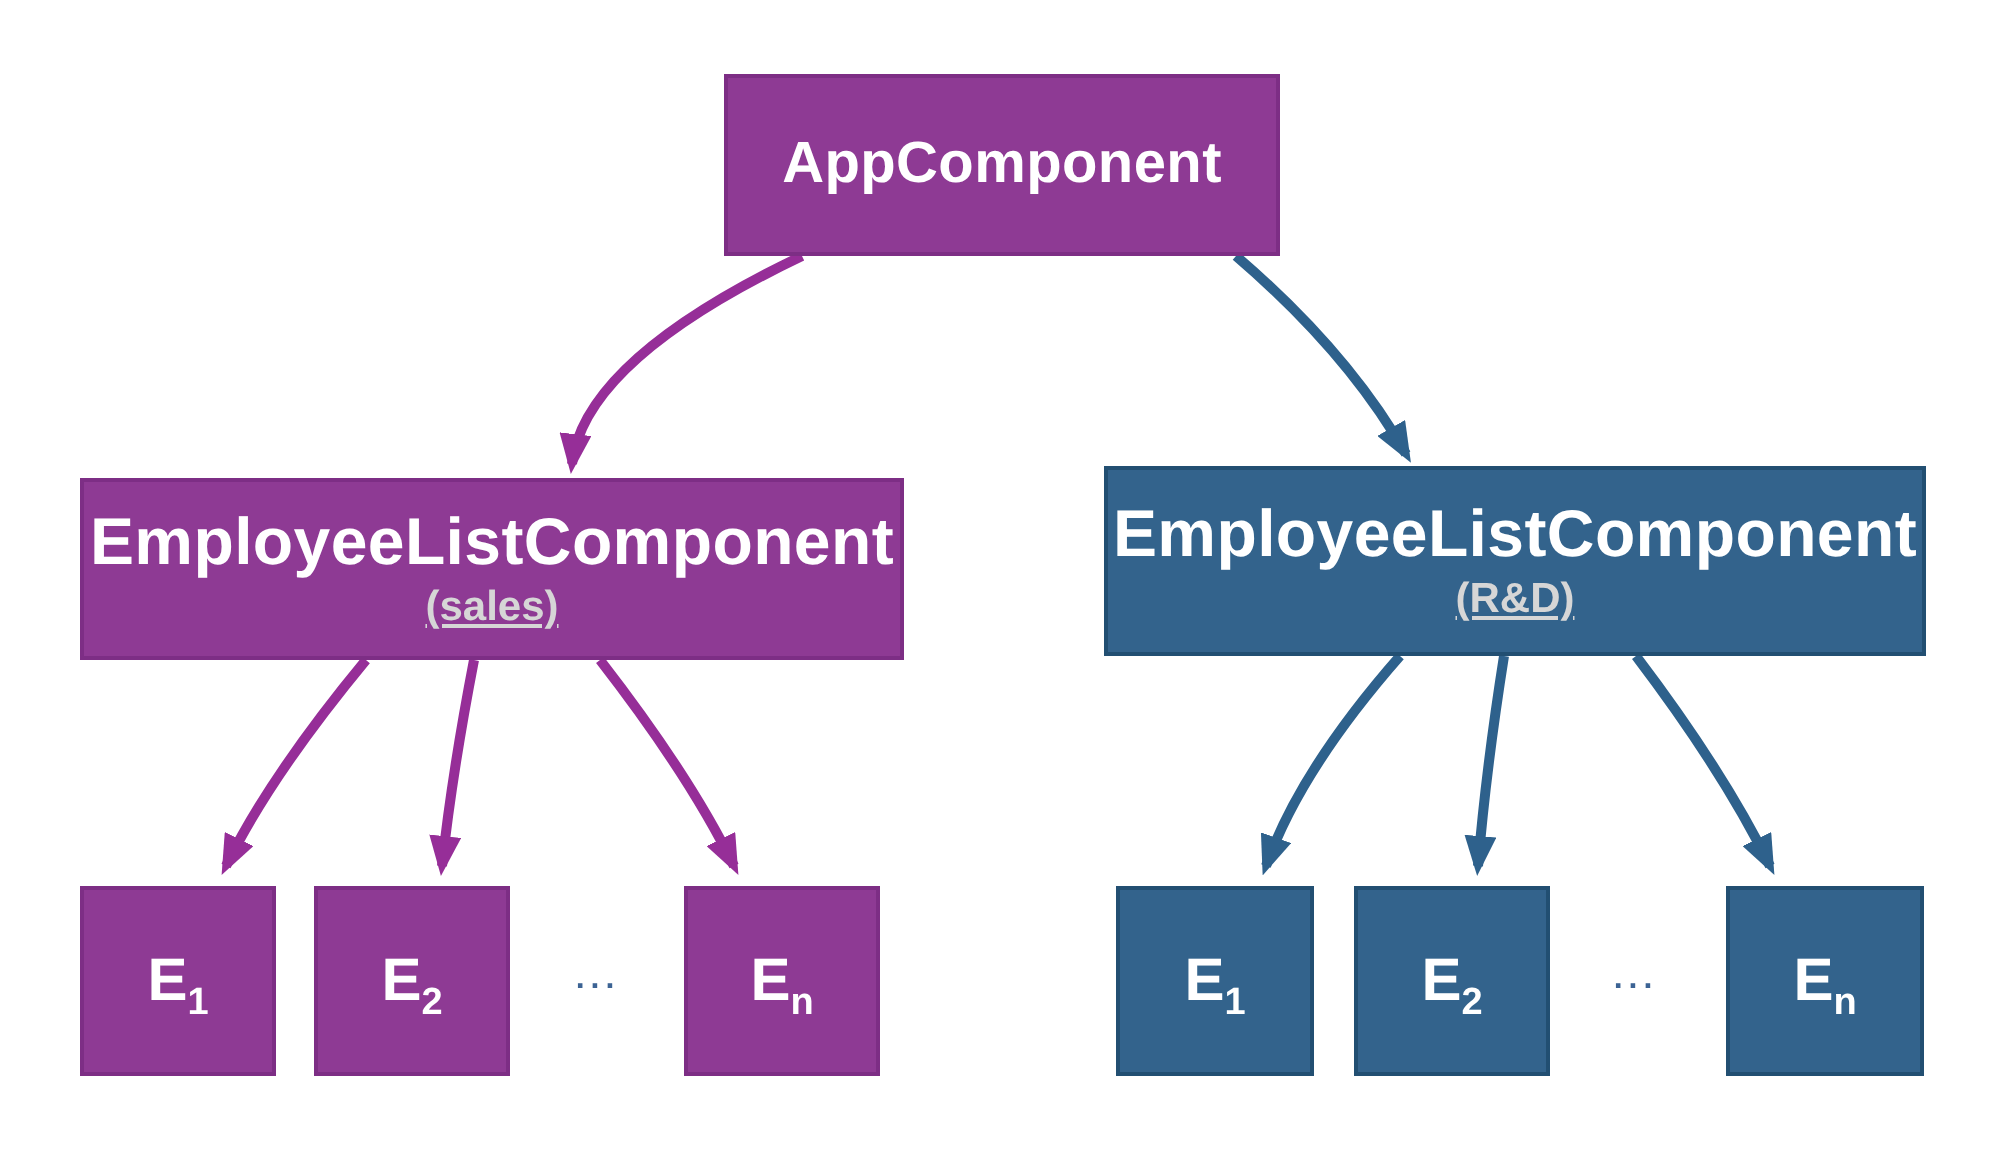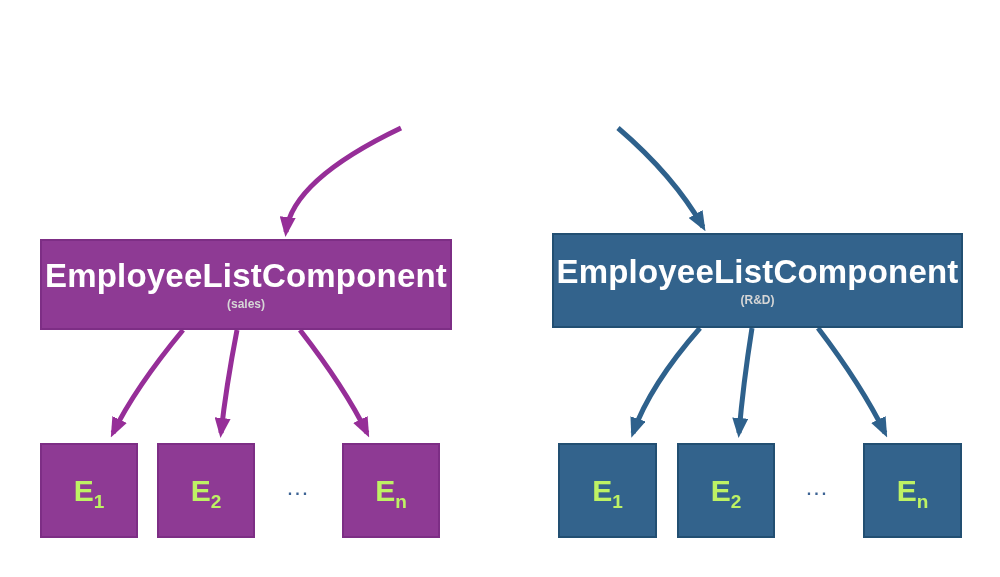--- a/index.html
+++ b/index.html
@@ -21,22 +21,22 @@
   #ah-b path{fill:var(--arrow-blue);}
   .box{
     position:absolute;display:flex;flex-direction:column;
     align-items:center;justify-content:center;box-sizing:border-box;
     text-align:center;
   }
   .purple-box{background:var(--purple);border:2px solid var(--purple-border);}
   .blue-box{background:var(--blue);border:2px solid var(--blue-border);}
   .title{color:#ffffff;font-weight:700;font-size:33px;line-height:1.1;letter-spacing:.2px;}
   .root-title{font-size:29px;}
-  .subtitle{color:var(--subtitle);font-weight:700;font-size:12px;margin-top:2px;}
-  .elabel{color:#bef264;font-weight:700;font-size:30px;}
+  .subtitle{color:var(--subtitle);font-weight:700;font-size:21px;margin-top:2px;text-decoration:underline;}
+  .elabel{color:#ffffff;font-weight:700;font-size:30px;}
   .elabel sub{font-size:19px;line-height:0;}
   .dots{
     position:absolute;color:var(--dots);font-weight:700;font-size:16px;
     letter-spacing:3px;transform:translate(-50%,-50%);
   }
 </style>
 </head>
 <body>
 
 <div class="canvas">
@@ -55,20 +55,23 @@
 
     <path class="arrow p" d="M 183 330 Q 135 388 113 433" marker-end="url(#ah-p)"></path>
     <path class="arrow p" d="M 237 330 Q 226 387 221 433" marker-end="url(#ah-p)"></path>
     <path class="arrow p" d="M 300 330 Q 345 388 367 433" marker-end="url(#ah-p)"></path>
 
     <path class="arrow b" d="M 700 328 Q 650 385 633 433" marker-end="url(#ah-b)"></path>
     <path class="arrow b" d="M 752 328 Q 743 385 739 433" marker-end="url(#ah-b)"></path>
     <path class="arrow b" d="M 818 328 Q 862 386 885 433" marker-end="url(#ah-b)"></path>
   </svg>
 
+  <div class="box purple-box" style="left:362px;top:37px;width:278px;height:91px;">
+    <span class="title root-title">AppComponent</span>
+  </div>
 
   <div class="box purple-box" style="left:40px;top:239px;width:412px;height:91px;">
     <span class="title">EmployeeListComponent</span>
     <span class="subtitle">(sales)</span>
   </div>
 
   <div class="box blue-box" style="left:552px;top:233px;width:411px;height:95px;">
     <span class="title">EmployeeListComponent</span>
     <span class="subtitle">(R&amp;D)</span>
   </div>

